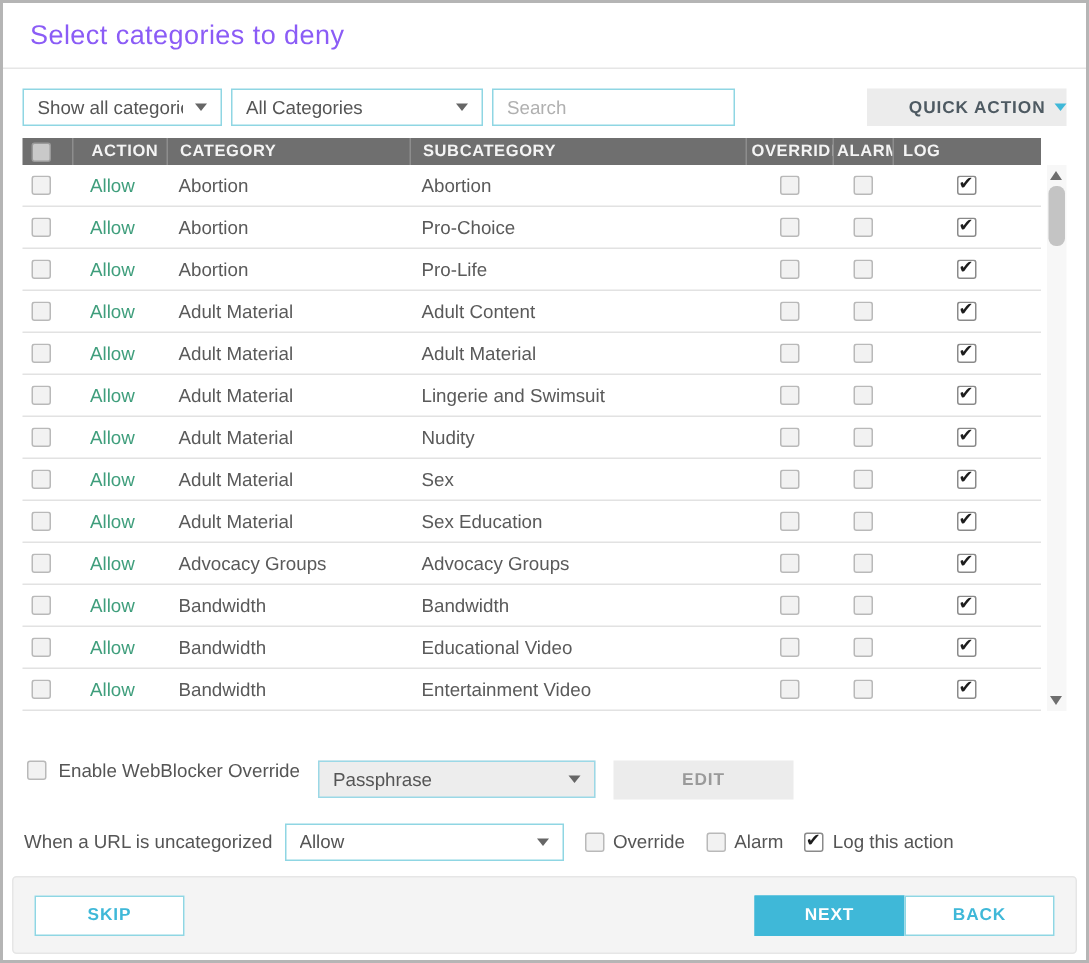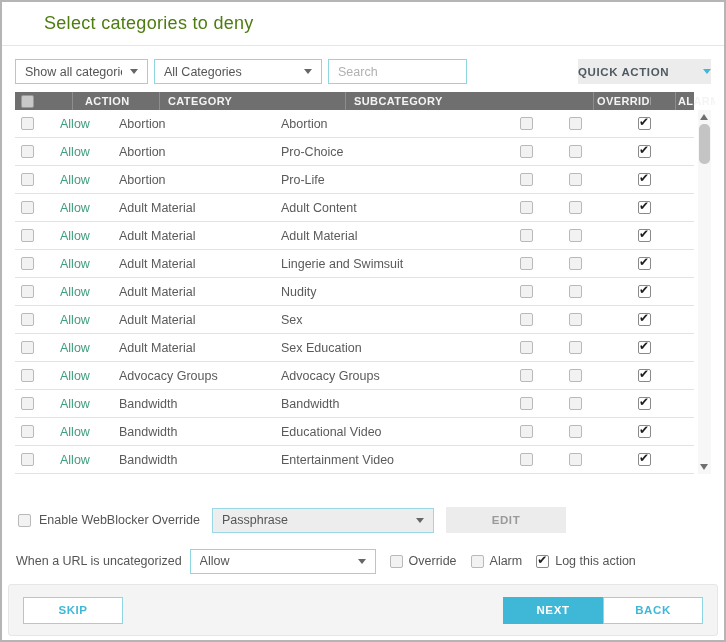--- a/index.html
+++ b/index.html
@@ -17,23 +17,23 @@
     overflow:hidden;
   }
   .dialog{
     width:726px;height:642px;
     border:2px solid #b5b5b5;
     background:#fff;
     position:relative;
   }
   
   .page-title{
-    font-size:18px;font-weight:400;color:#4d7c0f;
+    font-size:18px;font-weight:400;color:#8b5cf6;
     letter-spacing:.3px;
-    margin:11px 0 0 42px;
+    margin:11px 0 0 18px;
   }
   .title-divider{
     border-bottom:1px solid #e6e6e6;
     margin-top:11px;
   }
   
   .controls{
     display:flex;align-items:center;
     margin:13px 13px 0 13px;
   }
@@ -46,47 +46,47 @@
   .select .sel-label{flex:1;white-space:nowrap;overflow:hidden;}
   .caret-down{
     width:0;height:0;
     border-left:4px solid transparent;border-right:4px solid transparent;
     border-top:5px solid #666;
     margin-left:8px;flex:none;
   }
   .sel-show{width:133px;margin-right:6px;}
   .sel-cat{width:168px;margin-right:6px;}
   .search-input{
-    width:139px;height:25px;
+    width:162px;height:25px;
     border:1px solid var(--input-border-teal);
     font-size:12.5px;color:#555;padding:0 9px;outline:none;
     font-family:"Liberation Sans", sans-serif;
   }
   .search-input::placeholder{color:#b0b0b0;}
   .quick-action{
     margin-left:auto;width:133px;height:25px;
     background:#ececec;border:none;cursor:pointer;
-    display:flex;align-items:center;justify-content:space-between;
+    display:flex;align-items:center;justify-content:flex-end;
     font-family:"Liberation Sans", sans-serif;
     font-size:11.5px;font-weight:bold;color:#4e5a62;letter-spacing:.6px;
   }
   .quick-action .caret-down{border-top-color:var(--accent-teal);margin-left:6px;}
   
   .table{margin:8px 13px 0 13px;}
   .thead{
     display:flex;align-items:center;height:18px;
     background:var(--table-header-bg);
     margin-right:17px;
   }
   .th{
     color:#f4f4f4;font-size:11px;font-weight:bold;letter-spacing:.4px;
     white-space:nowrap;overflow:hidden;height:18px;line-height:18px;
     flex:none;
   }
-  .th + .th{border-left:1px solid #8d8d8d;margin-left:24px;}
+  .th + .th{border-left:1px solid #8d8d8d;}
   .col-select{width:33px;display:flex;align-items:center;padding-left:6px;flex:none;}
   .col-action{width:63px;padding-left:12px;flex:none;}
   .col-category{width:162px;padding-left:8px;flex:none;}
   .col-subcategory{width:224px;padding-left:8px;flex:none;}
   .col-override{width:58px;padding-left:3px;flex:none;}
   .col-alarm{width:40px;padding-left:2px;flex:none;}
   .col-log{flex:1;padding-left:6px;min-width:0;}
   .th.col-select{height:18px;}
   .cb{
     display:inline-block;width:13px;height:13px;
@@ -119,26 +119,26 @@
   .sb-arrow{position:absolute;left:2px;width:0;height:0;
     border-left:4.5px solid transparent;border-right:4.5px solid transparent;}
   .sb-arrow.up{top:4px;border-bottom:6px solid #6e6e6e;}
   .sb-arrow.down{bottom:4px;border-top:6px solid #6e6e6e;}
   .sb-thumb{
     position:absolute;left:1px;top:14px;width:11px;height:40px;
     background:#c4c4c4;border-radius:5px;
   }
   
   .override-row{
-    display:flex;align-items:center;
+    display:flex;align-items:flex-start;
     margin:33px 13px 0 16px;height:26px;
   }
   .override-row .cb{margin-right:8px;}
   .field-label{font-size:12.5px;color:#555;white-space:nowrap;}
-  .sel-passphrase{width:222px;margin-left:12px;background:#ededed;border-color:#9bd8e6;}
+  .sel-passphrase{width:185px;margin-left:12px;background:#ededed;border-color:#9bd8e6;}
   .edit-button{
     width:120px;height:26px;margin-left:12px;
     background:#ececec;border:none;cursor:pointer;
     font-family:"Liberation Sans", sans-serif;
     font-size:11.5px;font-weight:bold;color:#9a9a9a;letter-spacing:.6px;
   }
   
   .uncat-row{
     display:flex;align-items:center;
     margin:15px 13px 0 14px;height:26px;

